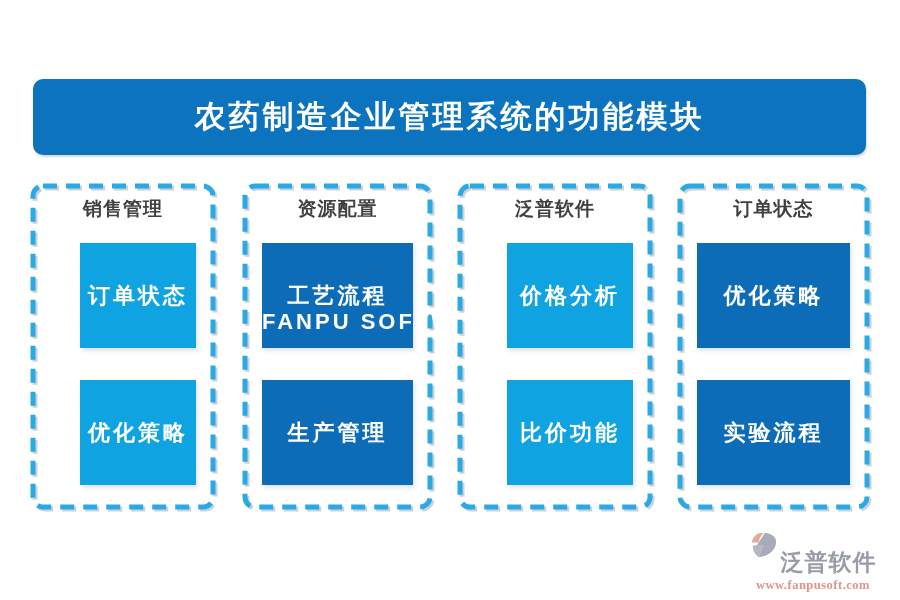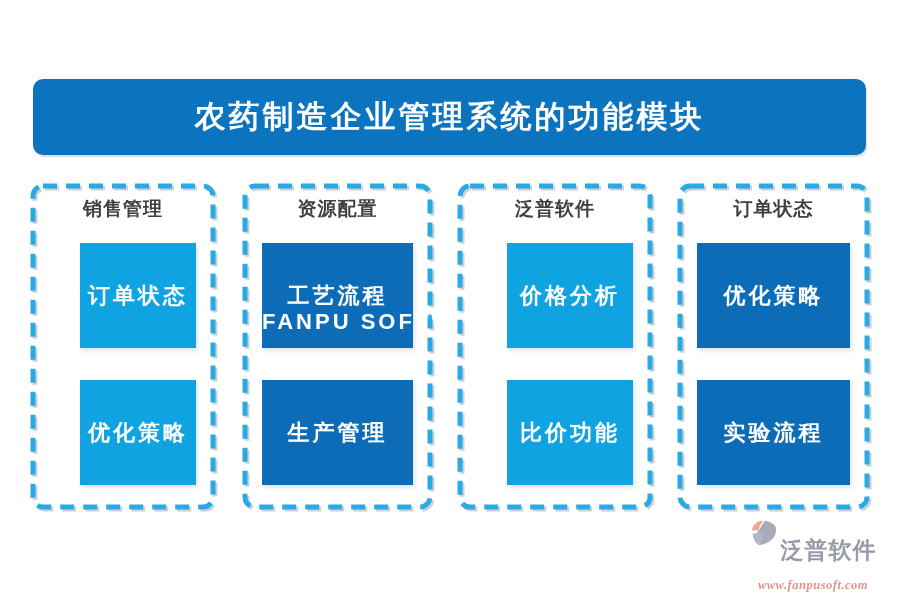--- a/index.html
+++ b/index.html
@@ -30,22 +30,22 @@
   .wm{position:absolute;left:0;top:63%;width:100%;text-align:center;
       color:rgba(255,255,255,.20);font-size:9px;letter-spacing:2px;
       font-family:"Liberation Sans","DejaVu Sans",sans-serif;pointer-events:none;}
 
   
   .brand-footer{position:absolute;right:12px;bottom:7px;width:150px;text-align:center;}
   .brand-row{display:flex;align-items:center;justify-content:center;gap:3px;}
   .brand-row svg{flex:0 0 auto;}
   .brand-name{color:var(--logo-text,#989BAA);font-size:23px;font-weight:bold;letter-spacing:1px;
               font-family:"Liberation Sans","DejaVu Sans",sans-serif;white-space:nowrap;margin-top:36px;}
-  .brand-url{margin-top:12px;color:var(--logo-url,#E2938B);font-size:12.5px;font-weight:bold;
-             letter-spacing:.5px;white-space:nowrap;font-style:italic;}
+  .brand-url{margin-top:0px;color:var(--logo-url,#E2938B);font-size:12.5px;font-weight:bold;
+             letter-spacing:.5px;white-space:nowrap;}
 </style>
 </head>
 <body>
 
 <div class="page">
 
   <div class="banner">
     <span>农药制造企业管理系统的功能模块</span>
   </div>
 

